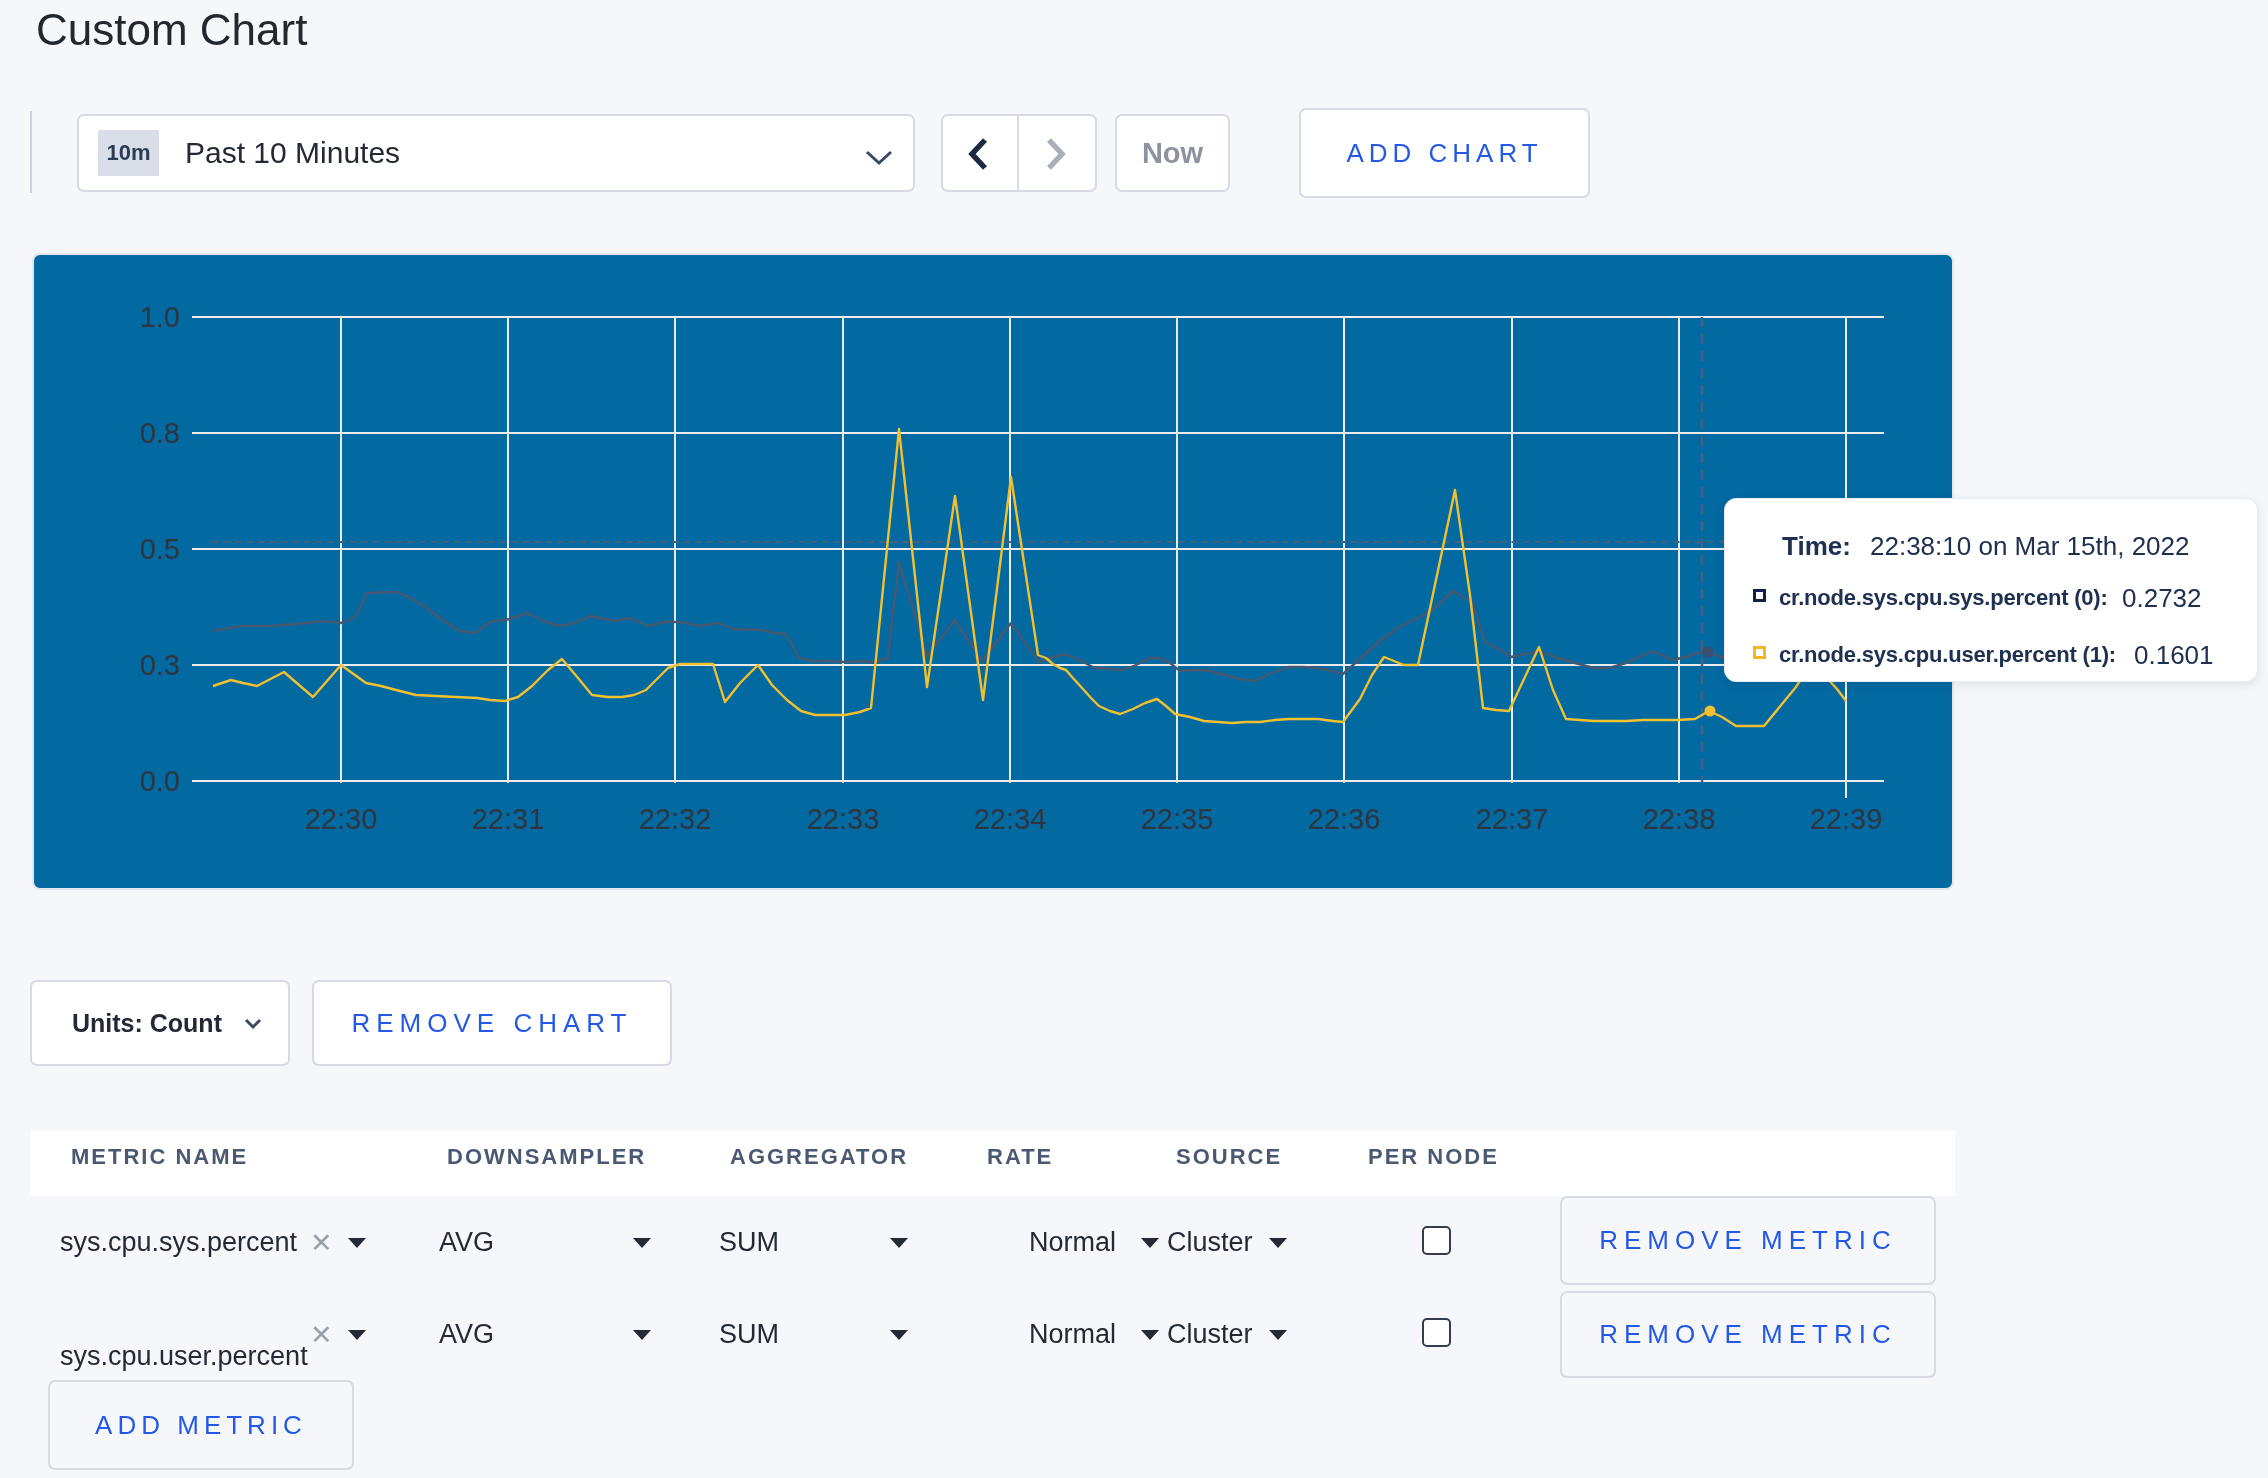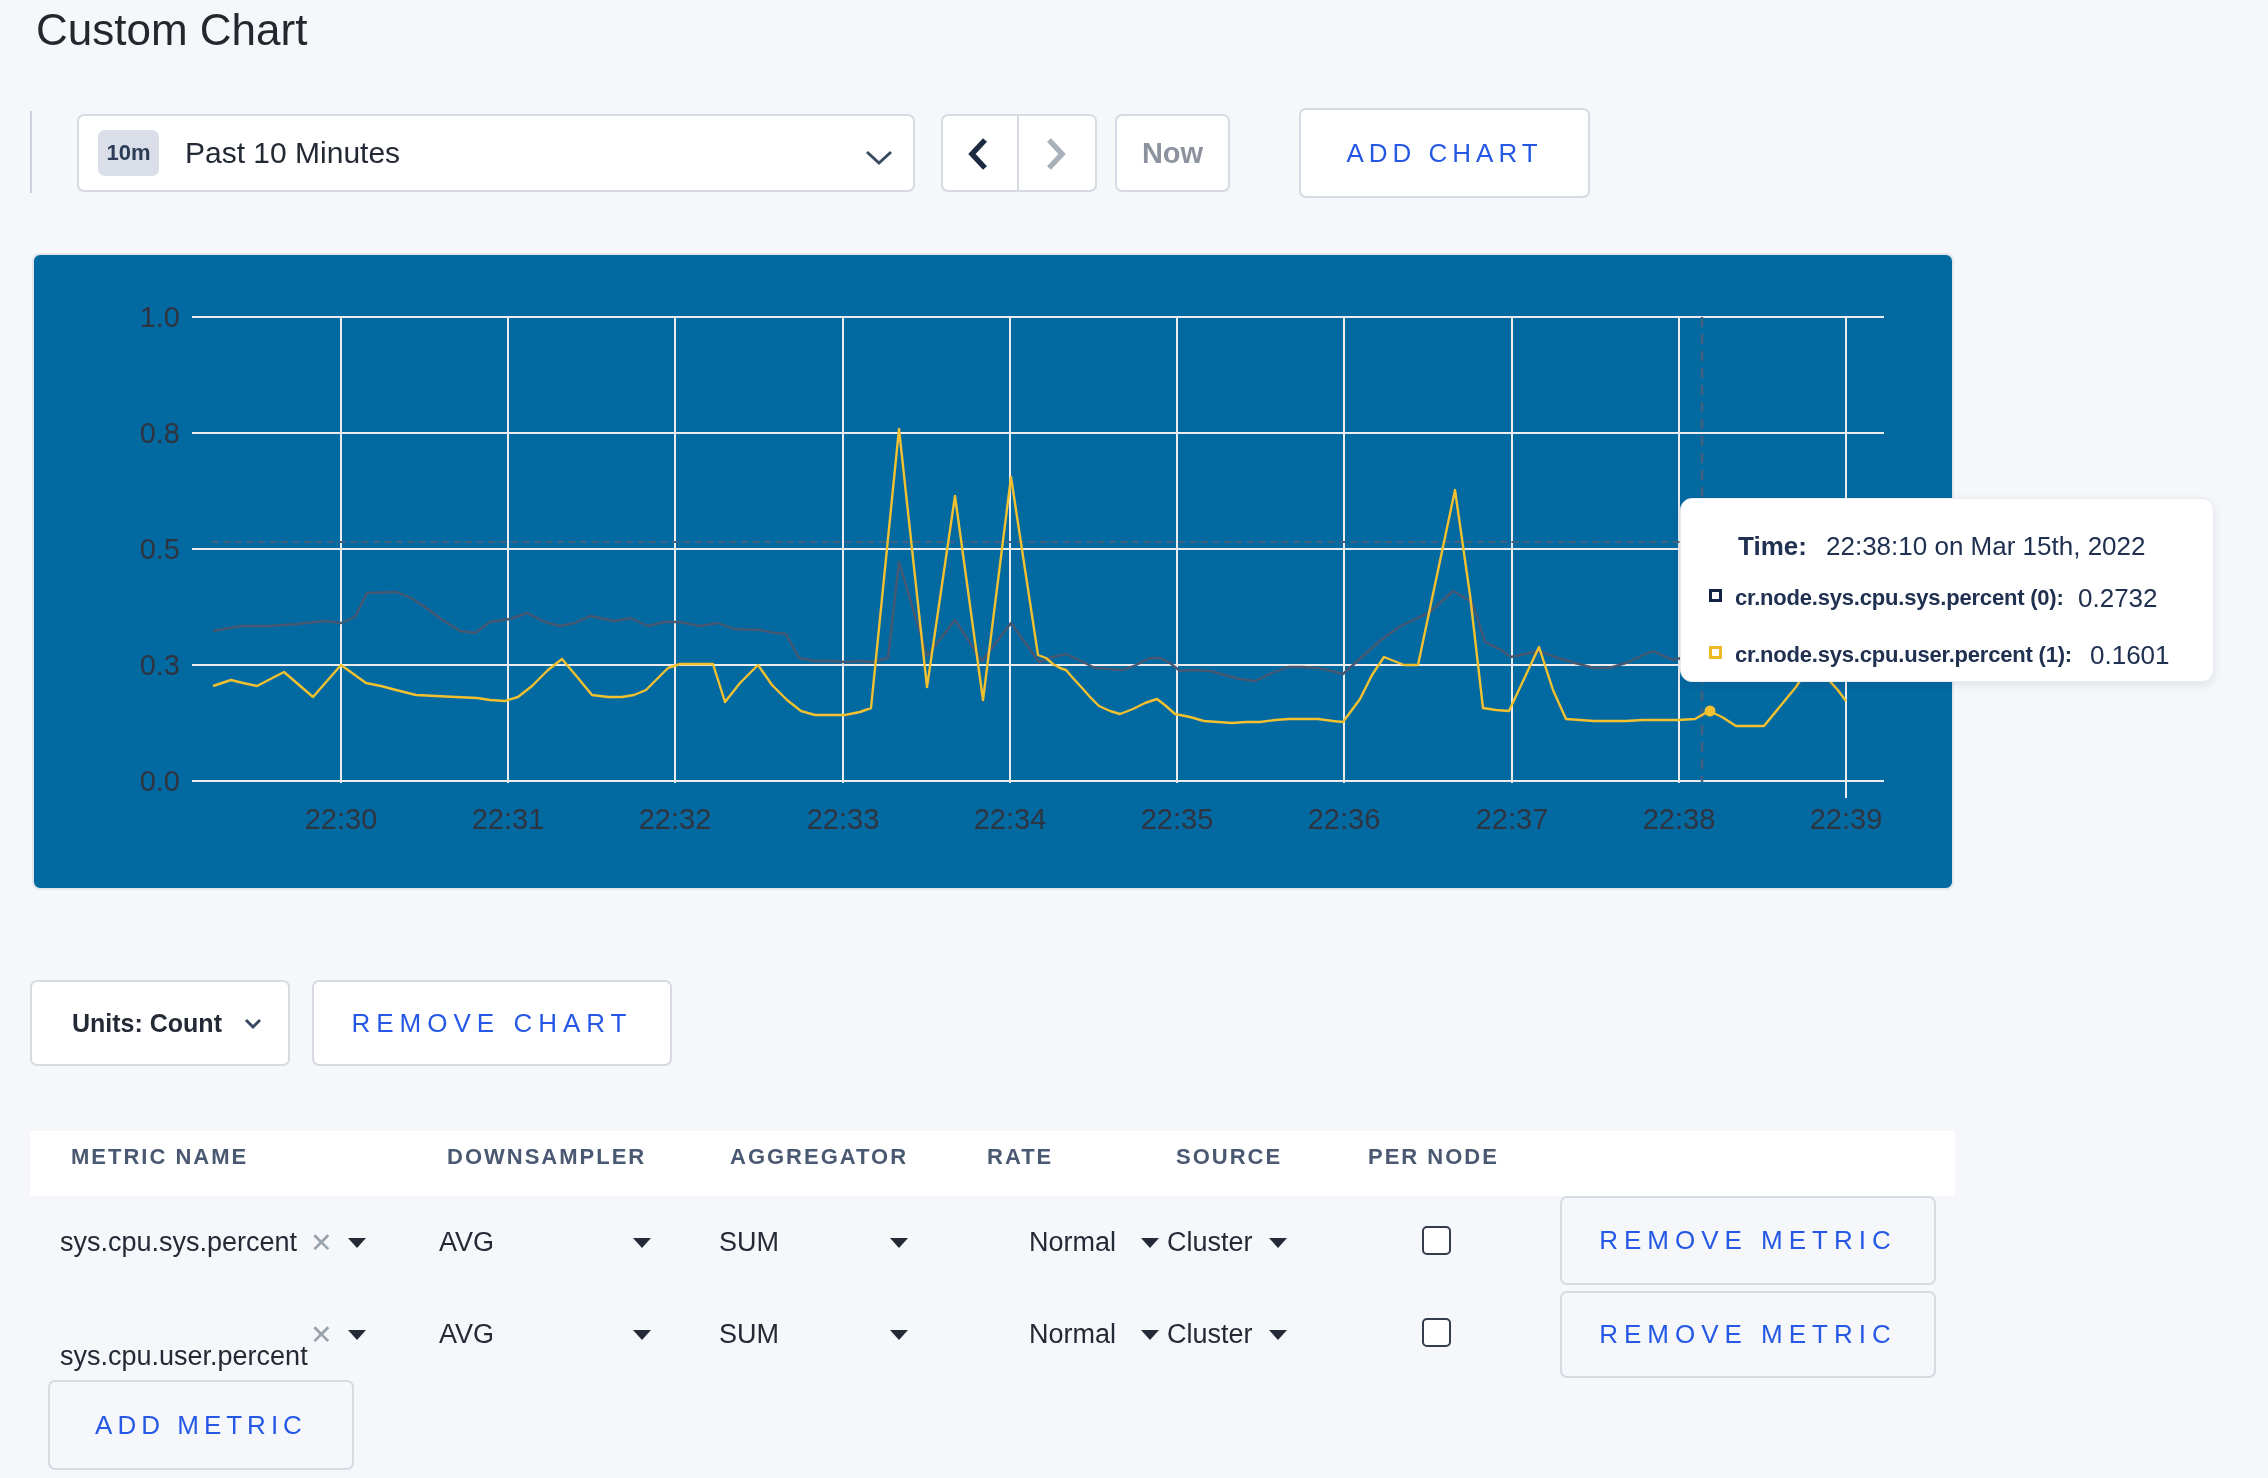--- a/index.html
+++ b/index.html
@@ -11,21 +11,21 @@
 </style>
 </head>
 <body>
 <div id="page">
 
 <div class="abs" style="left:36px; top:5px; font-size:44px; font-weight:400; color:#23282f; letter-spacing:0px;">Custom Chart</div>
 
 <div class="abs" style="left:30px; top:111px; width:2px; height:82px; background:#ccd2dd;"></div>
 
 <div class="abs btn" style="left:77px; top:114px; width:838px; height:78px;">
-  <div class="abs" style="left:19px; top:14px; width:61px; height:46px; background:#d9dee9; border-radius:7px; text-align:center; line-height:46px; font-size:22px; font-weight:bold; color:#2c3c55;">10m</div>
+  <div class="abs" style="left:19px; top:14px; width:61px; height:46px; background:#d9dee9; border-radius:1px; text-align:center; line-height:46px; font-size:22px; font-weight:bold; color:#2c3c55;">10m</div>
   <div class="abs" style="left:106px; top:0px; height:74px; line-height:74px; font-size:30px; color:#242a35;">Past 10 Minutes</div>
   <svg class="abs" style="left:786px; top:34px;" width="28" height="16" viewBox="0 0 28 16">
         <polyline points="2,2 14,13 26,2" fill="none" stroke="#3a4a63" stroke-width="3"></polyline>
       </svg>
 </div>
 
 <div class="abs btn" style="left:941px; top:114px; width:156px; height:78px;"></div>
 <div class="abs" style="left:1017px; top:114px; width:2px; height:78px; background:#d6dae2;"></div>
 <svg class="abs" style="left:966px; top:137px;" width="24" height="34" viewBox="0 0 24 34">
       <polyline points="19,3 6,17 19,31" fill="none" stroke="#1c2a40" stroke-width="5.5" stroke-linecap="butt" stroke-linejoin="miter"></polyline>
@@ -86,21 +86,21 @@
   <line x1="180" y1="289" x2="1852" y2="289" stroke="#44607f" stroke-width="2" stroke-dasharray="7,4.5"></line>
   <line x1="1670" y1="64" x2="1670" y2="529" stroke="#44607f" stroke-width="2.5" stroke-dasharray="10,7"></line>
 
   <path d="M181,378 L209,373 L237,373 L265,371 L293,368 L309,370 L323,364 L335,340 L365,339 L379,345 L393,354 L409,366 L428,378 L443,380 L458,369 L478,366 L495,360 L513,369 L528,373 L543,370 L558,363 L582,368 L598,365 L616,373 L632,369 L648,369 L668,373 L686,370 L702,376 L728,377 L743,380 L754,381 L767,405 L782,408 L798,408 L813,409 L828,408 L842,409 L856,405 L867,309 L895,403 L923,367 L950,408 L979,370 L1007,409 L1021,404 L1034,401 L1051,409 L1063,415 L1077,416 L1091,417 L1104,412 L1118,405 L1128,405 L1138,410 L1148,418 L1163,417 L1178,418 L1193,422 L1208,426 L1223,428 L1240,420 L1256,414 L1271,414 L1286,415 L1300,418 L1311,421 L1331,403 L1349,387 L1367,374 L1398,359 L1421,338 L1440,349 L1453,389 L1469,397 L1479,404 L1493,401 L1507,398 L1523,404 L1543,410 L1562,415 L1577,415 L1594,410 L1611,402 L1621,398 L1634,404 L1641,407 L1657,403 L1671,398 L1687,403 L1704,408 L1718,407 L1738,405 L1768,405 L1798,406 L1814,405" fill="none" stroke="#475872" stroke-width="2.4" stroke-linejoin="round"></path>
   <path d="M181,433 L199,427 L211,430 L225,433 L252,419 L281,444 L309,412 L334,430 L349,433 L364,437 L384,442 L404,443 L424,444 L445,445 L458,447 L473,448 L486,444 L500,433 L516,417 L530,406 L546,425 L560,442 L576,444 L590,444 L602,442 L614,437 L636,415 L648,411 L665,411 L681,411 L693,449 L708,430 L726,412 L740,432 L755,447 L769,458 L783,462 L798,462 L813,462 L828,459 L839,455 L867,176 L895,434 L923,243 L951,447 L979,224 L1006,402 L1014,405 L1021,411 L1028,415 L1034,417 L1040,424 L1051,436 L1059,445 L1067,453 L1078,458 L1088,461 L1101,456 L1113,450 L1125,446 L1134,453 L1143,461 L1158,464 L1172,468 L1186,469 L1200,470 L1214,469 L1228,469 L1243,467 L1257,466 L1271,466 L1286,466 L1301,468 L1311,469 L1328,446 L1340,422 L1352,404 L1362,408 L1372,412 L1386,412 L1423,237 L1438,342 L1451,455 L1464,457 L1477,458 L1507,394 L1521,437 L1534,466 L1548,467 L1562,468 L1577,468 L1594,468 L1611,467 L1628,467 L1646,467 L1663,466 L1677,458 L1690,464 L1704,473 L1732,473 L1764,434 L1780,409 L1805,436 L1814,448" fill="none" stroke="#f3c02f" stroke-width="2.4" stroke-linejoin="round"></path>
   <circle cx="1676" cy="399" r="5.5" fill="#3e4f6d"></circle>
   <circle cx="1678" cy="458" r="5.5" fill="#f3c02f"></circle>
 </svg>
 </div>
 
-<div class="abs" style="left:1680px; top:498px; width:534px; height:184px; background:#fff; border:1px solid #e8ebf0; border-radius:12px; box-shadow:0 3px 10px rgba(40,50,80,0.10); color:#203050; white-space:nowrap;padding-left:32px;">
+<div class="abs" style="left:1724px; top:498px; width:534px; height:184px; background:#fff; border:1px solid #e8ebf0; border-radius:12px; box-shadow:0 3px 10px rgba(40,50,80,0.10); color:#203050; white-space:nowrap;padding-left:32px;">
   <div class="abs" style="left:57px; top:32px; font-size:26px; font-weight:bold;">Time:</div>
   <div class="abs" style="left:145px; top:32px; font-size:26px;">22:38:10 on Mar 15th, 2022</div>
   <div class="abs" style="left:28px; top:90px; width:13px; height:13px; border:3px solid #132145;"></div>
   <div class="abs" style="left:54px; top:86px; font-size:22px; font-weight:bold; letter-spacing:-0.2px;">cr.node.sys.cpu.sys.percent (0):</div>
   <div class="abs" style="left:397px; top:84px; font-size:26px;">0.2732</div>
   <div class="abs" style="left:28px; top:147px; width:13px; height:13px; border:3px solid #f0b823;"></div>
   <div class="abs" style="left:54px; top:143px; font-size:22px; font-weight:bold; letter-spacing:-0.2px;">cr.node.sys.cpu.user.percent (1):</div>
   <div class="abs" style="left:409px; top:141px; font-size:26px;">0.1601</div>
 </div>
 

